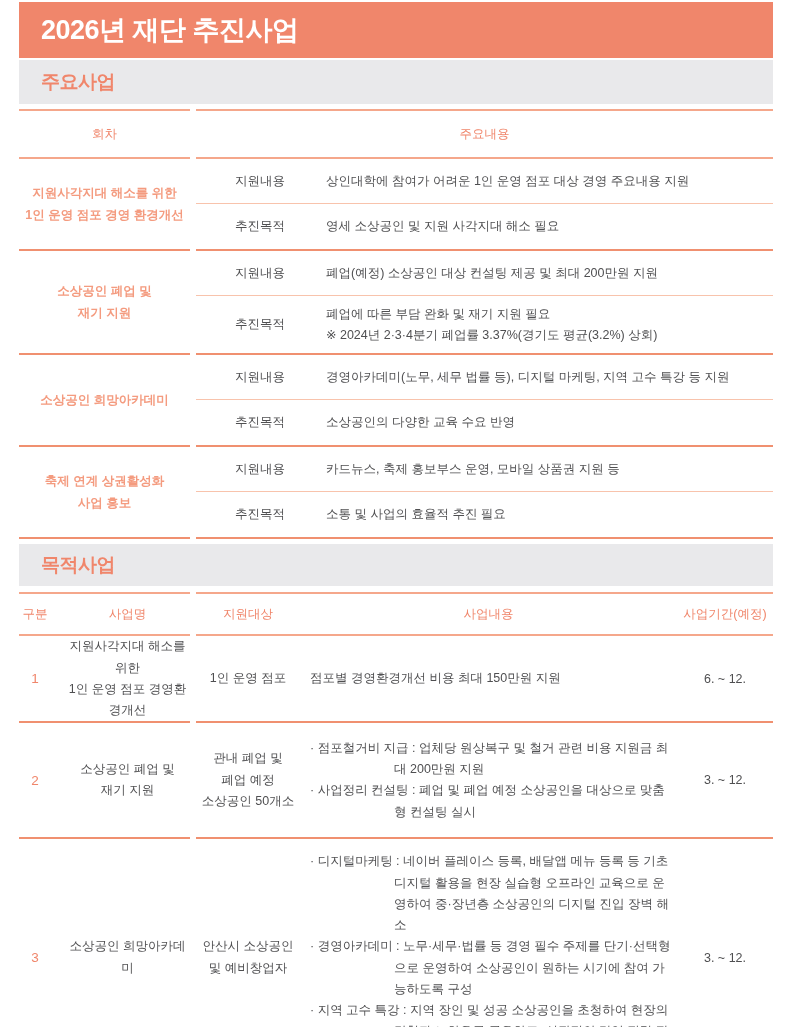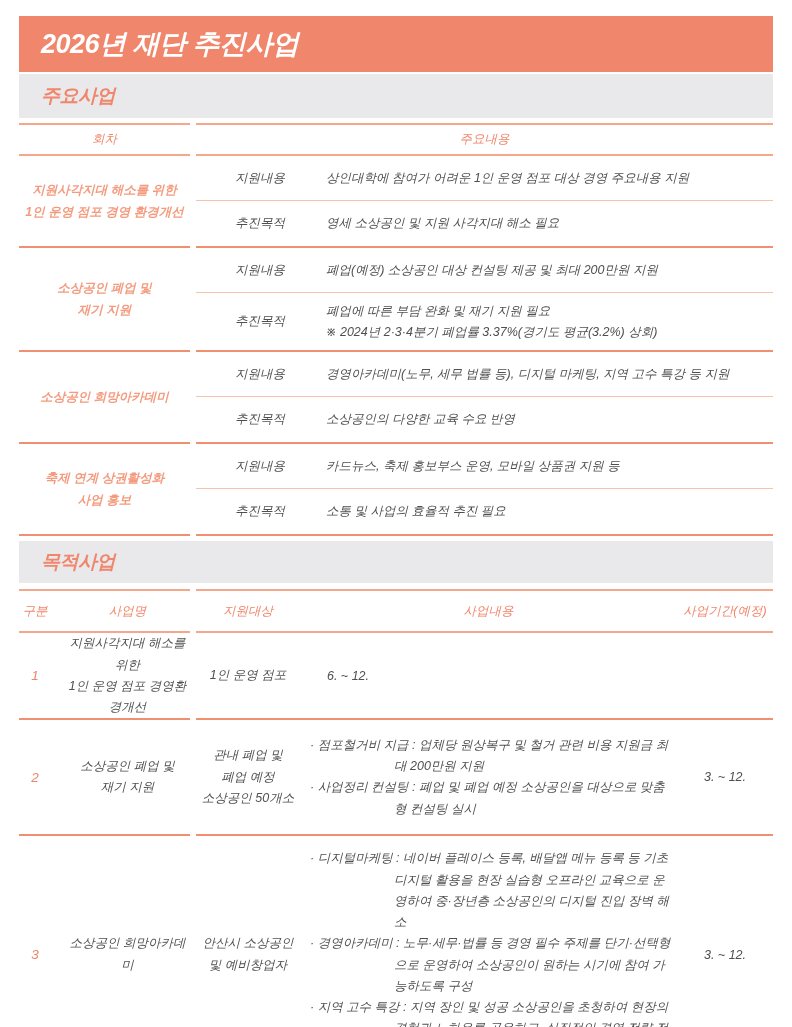--- a/index.html
+++ b/index.html
@@ -13,42 +13,42 @@
     --white:#FFFFFF;
   }
   *{margin:0;padding:0;box-sizing:border-box;}
   html,body{background:#fff;}
   body{
     width:792px;height:1027px;
     font-family:"Liberation Sans","DejaVu Sans",sans-serif;
     color:var(--ink);
     -webkit-font-smoothing:antialiased;
   }
-  .page{width:792px;height:1027px;padding:16px 19px 0;background:#fff;overflow:hidden;font-style:italic;}
+  .page{width:792px;height:1027px;padding:2px 19px 0;background:#fff;overflow:hidden;}
 
   
   .title-band{
     background:var(--accent);height:56px;display:flex;align-items:center;
     padding-left:22px;margin-bottom:2px;
   }
   .title-band h1{color:#fff;font-size:27px;font-weight:bold;letter-spacing:-0.5px;}
 
   
   .band{
     background:var(--band_gray);height:44px;display:flex;align-items:center;padding-left:22px;
   }
   .band.second{height:42px;}
   .band h2{color:var(--accent);font-size:19px;font-weight:bold;letter-spacing:-0.5px;}
 
   
   .t1{margin-top:5px;font-size:12.5px;}
   .t1-row{display:flex;}
   .t1-left{flex:0 0 171px;margin-right:6px;}
   .t1-right{flex:1;}
-  .t1-head{height:33px;text-align:right;}
+  .t1-head{height:50px;text-align:right;}
   .t1-head .t1-left,.t1-head .t1-right{
     border-top:2px solid var(--line_head);
     border-bottom:2px solid var(--line_head);
     display:flex;align-items:center;justify-content:center;
     color:var(--accent);
   }
   .t1-group .t1-left{
     border-bottom:2px solid var(--line_main);
     display:flex;align-items:center;justify-content:center;
     text-align:center;color:var(--title_coral);font-weight:bold;
@@ -181,20 +181,23 @@
     </div>
 
     <div class="t2-row t2-body row-1">
       <div class="seg-l">
         <div class="c-no">1</div>
         <div class="c-name">지원사각지대 해소를 위한
 1인 운영 점포 경영환경개선</div>
       </div>
       <div class="seg-r">
         <div class="c-target">1인 운영 점포</div>
+        <div class="c-content">
+          <div>점포별 경영환경개선 비용 최대 150만원 지원</div>
+        </div>
         <div class="c-period">6. ~ 12.</div>
       </div>
     </div>
 
     <div class="t2-row t2-body row-2">
       <div class="seg-l">
         <div class="c-no">2</div>
         <div class="c-name">소상공인 폐업 및
 재기 지원</div>
       </div>

